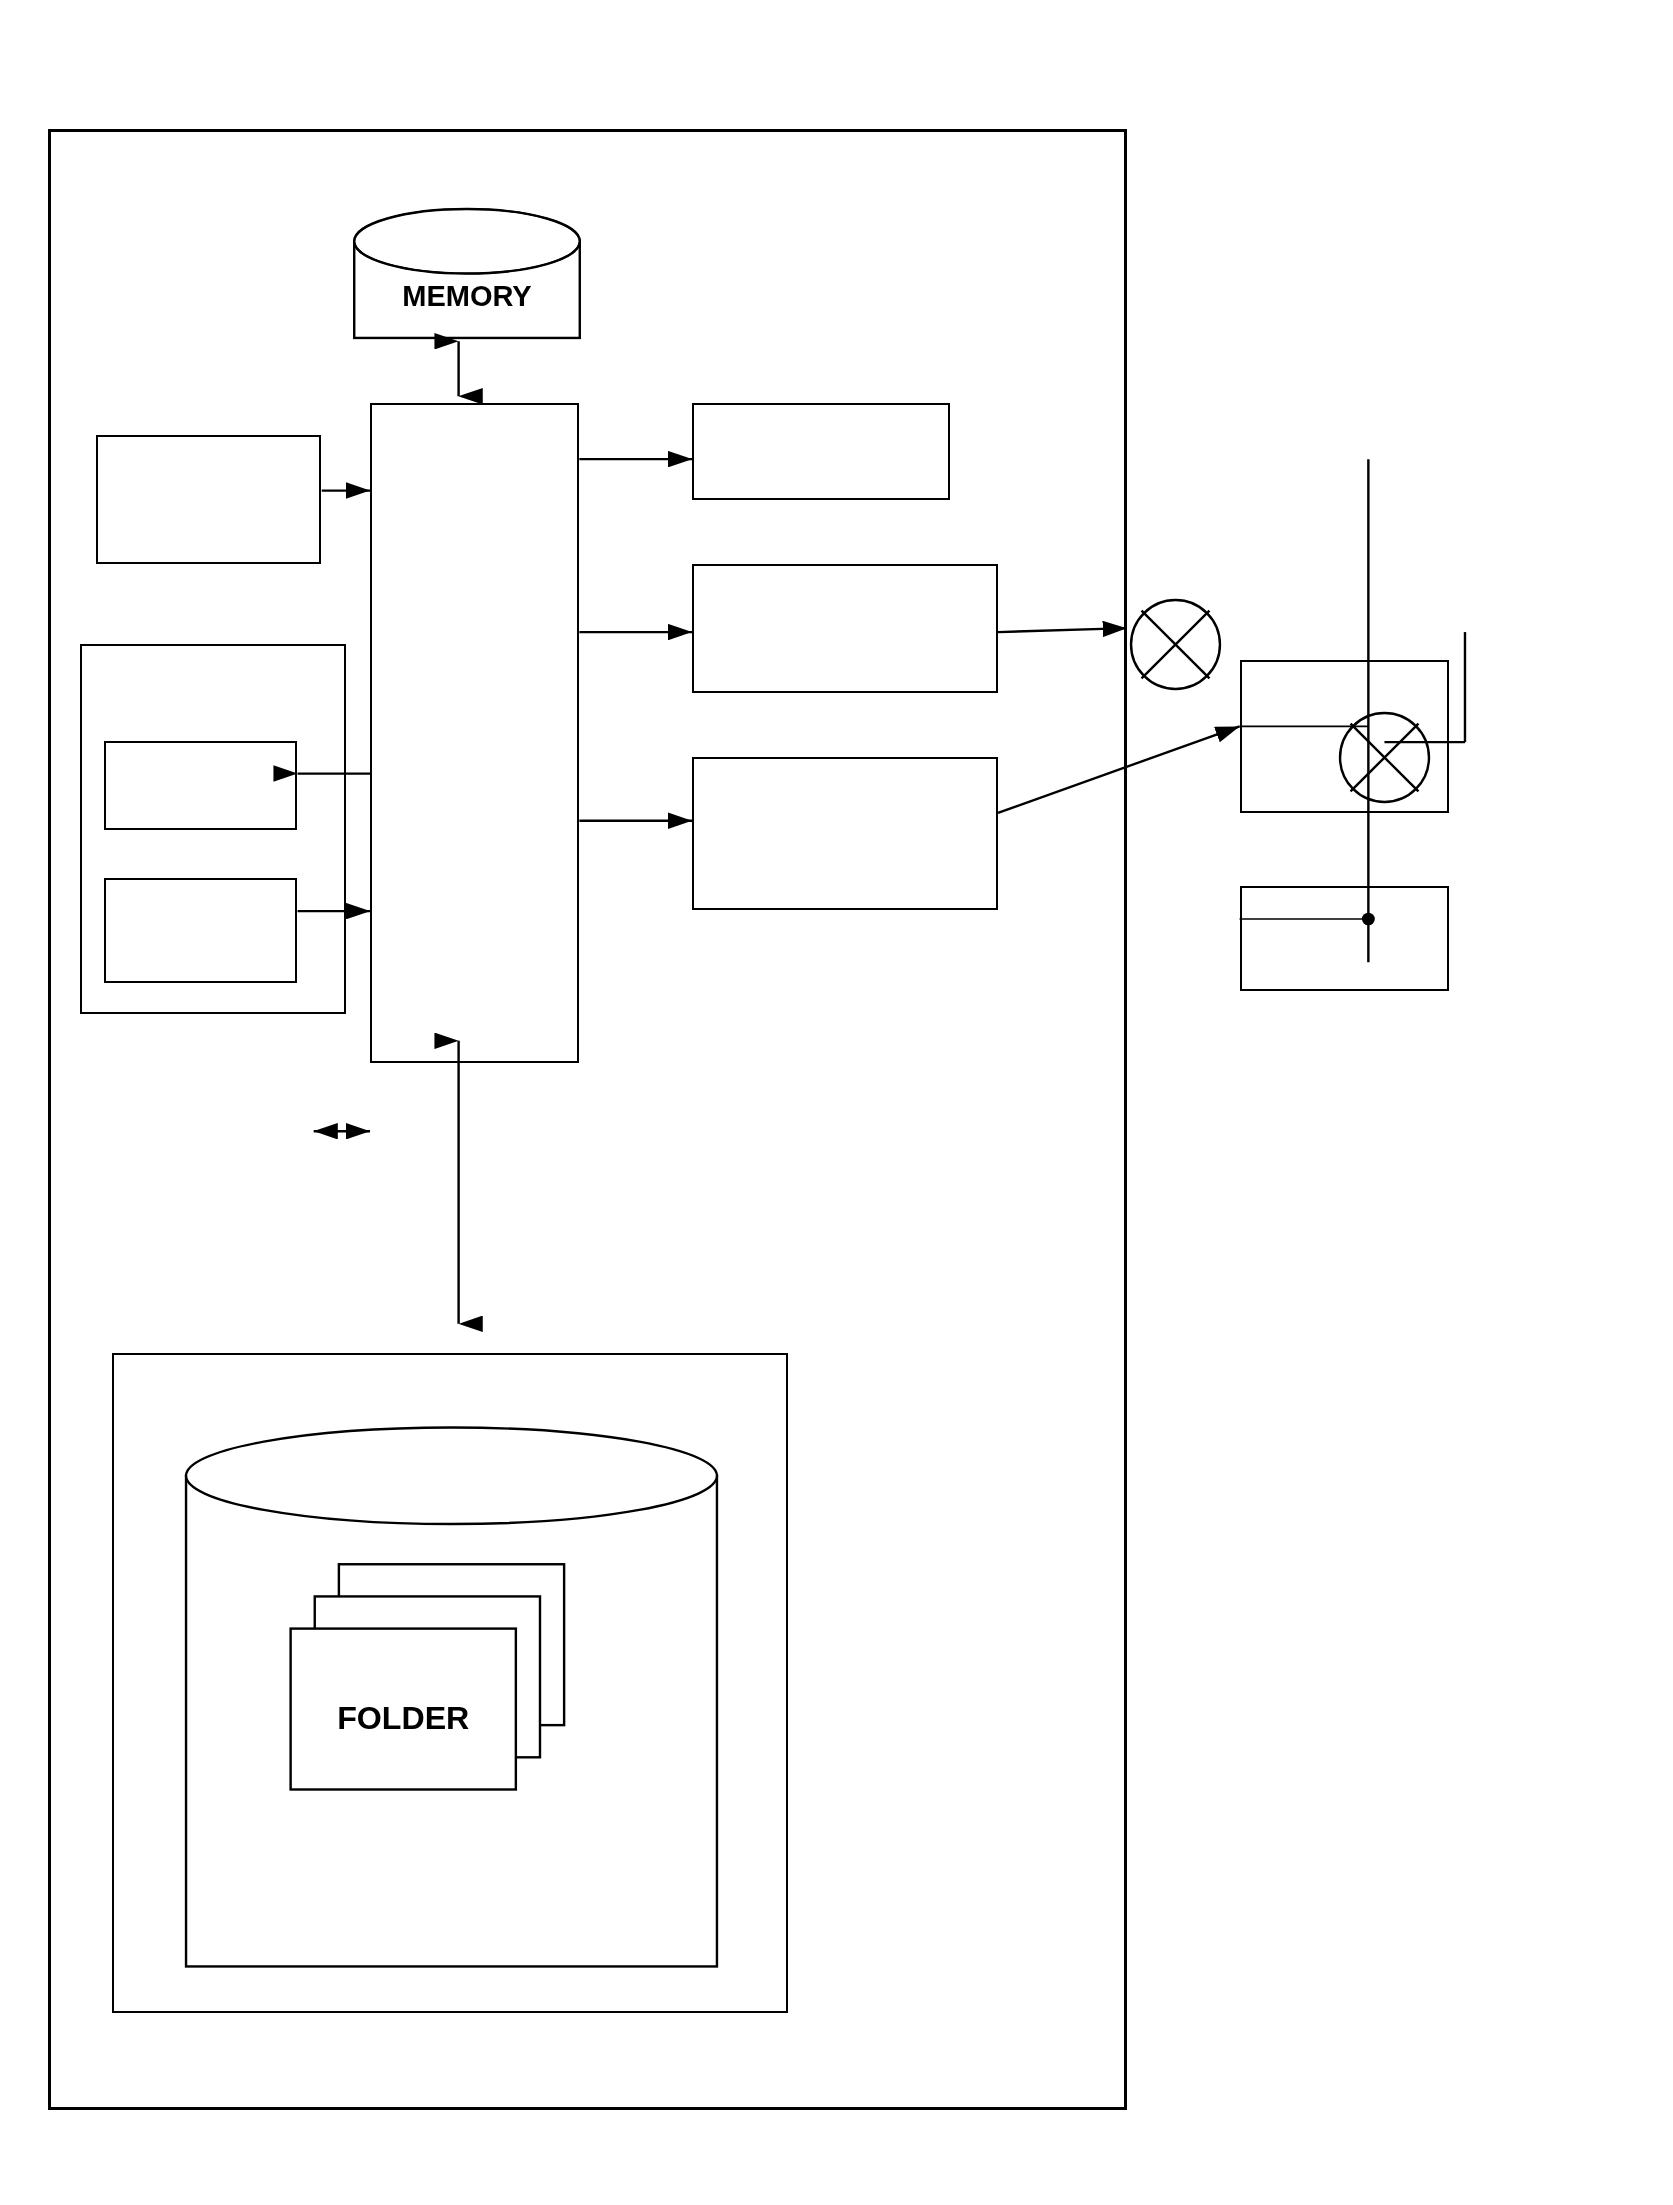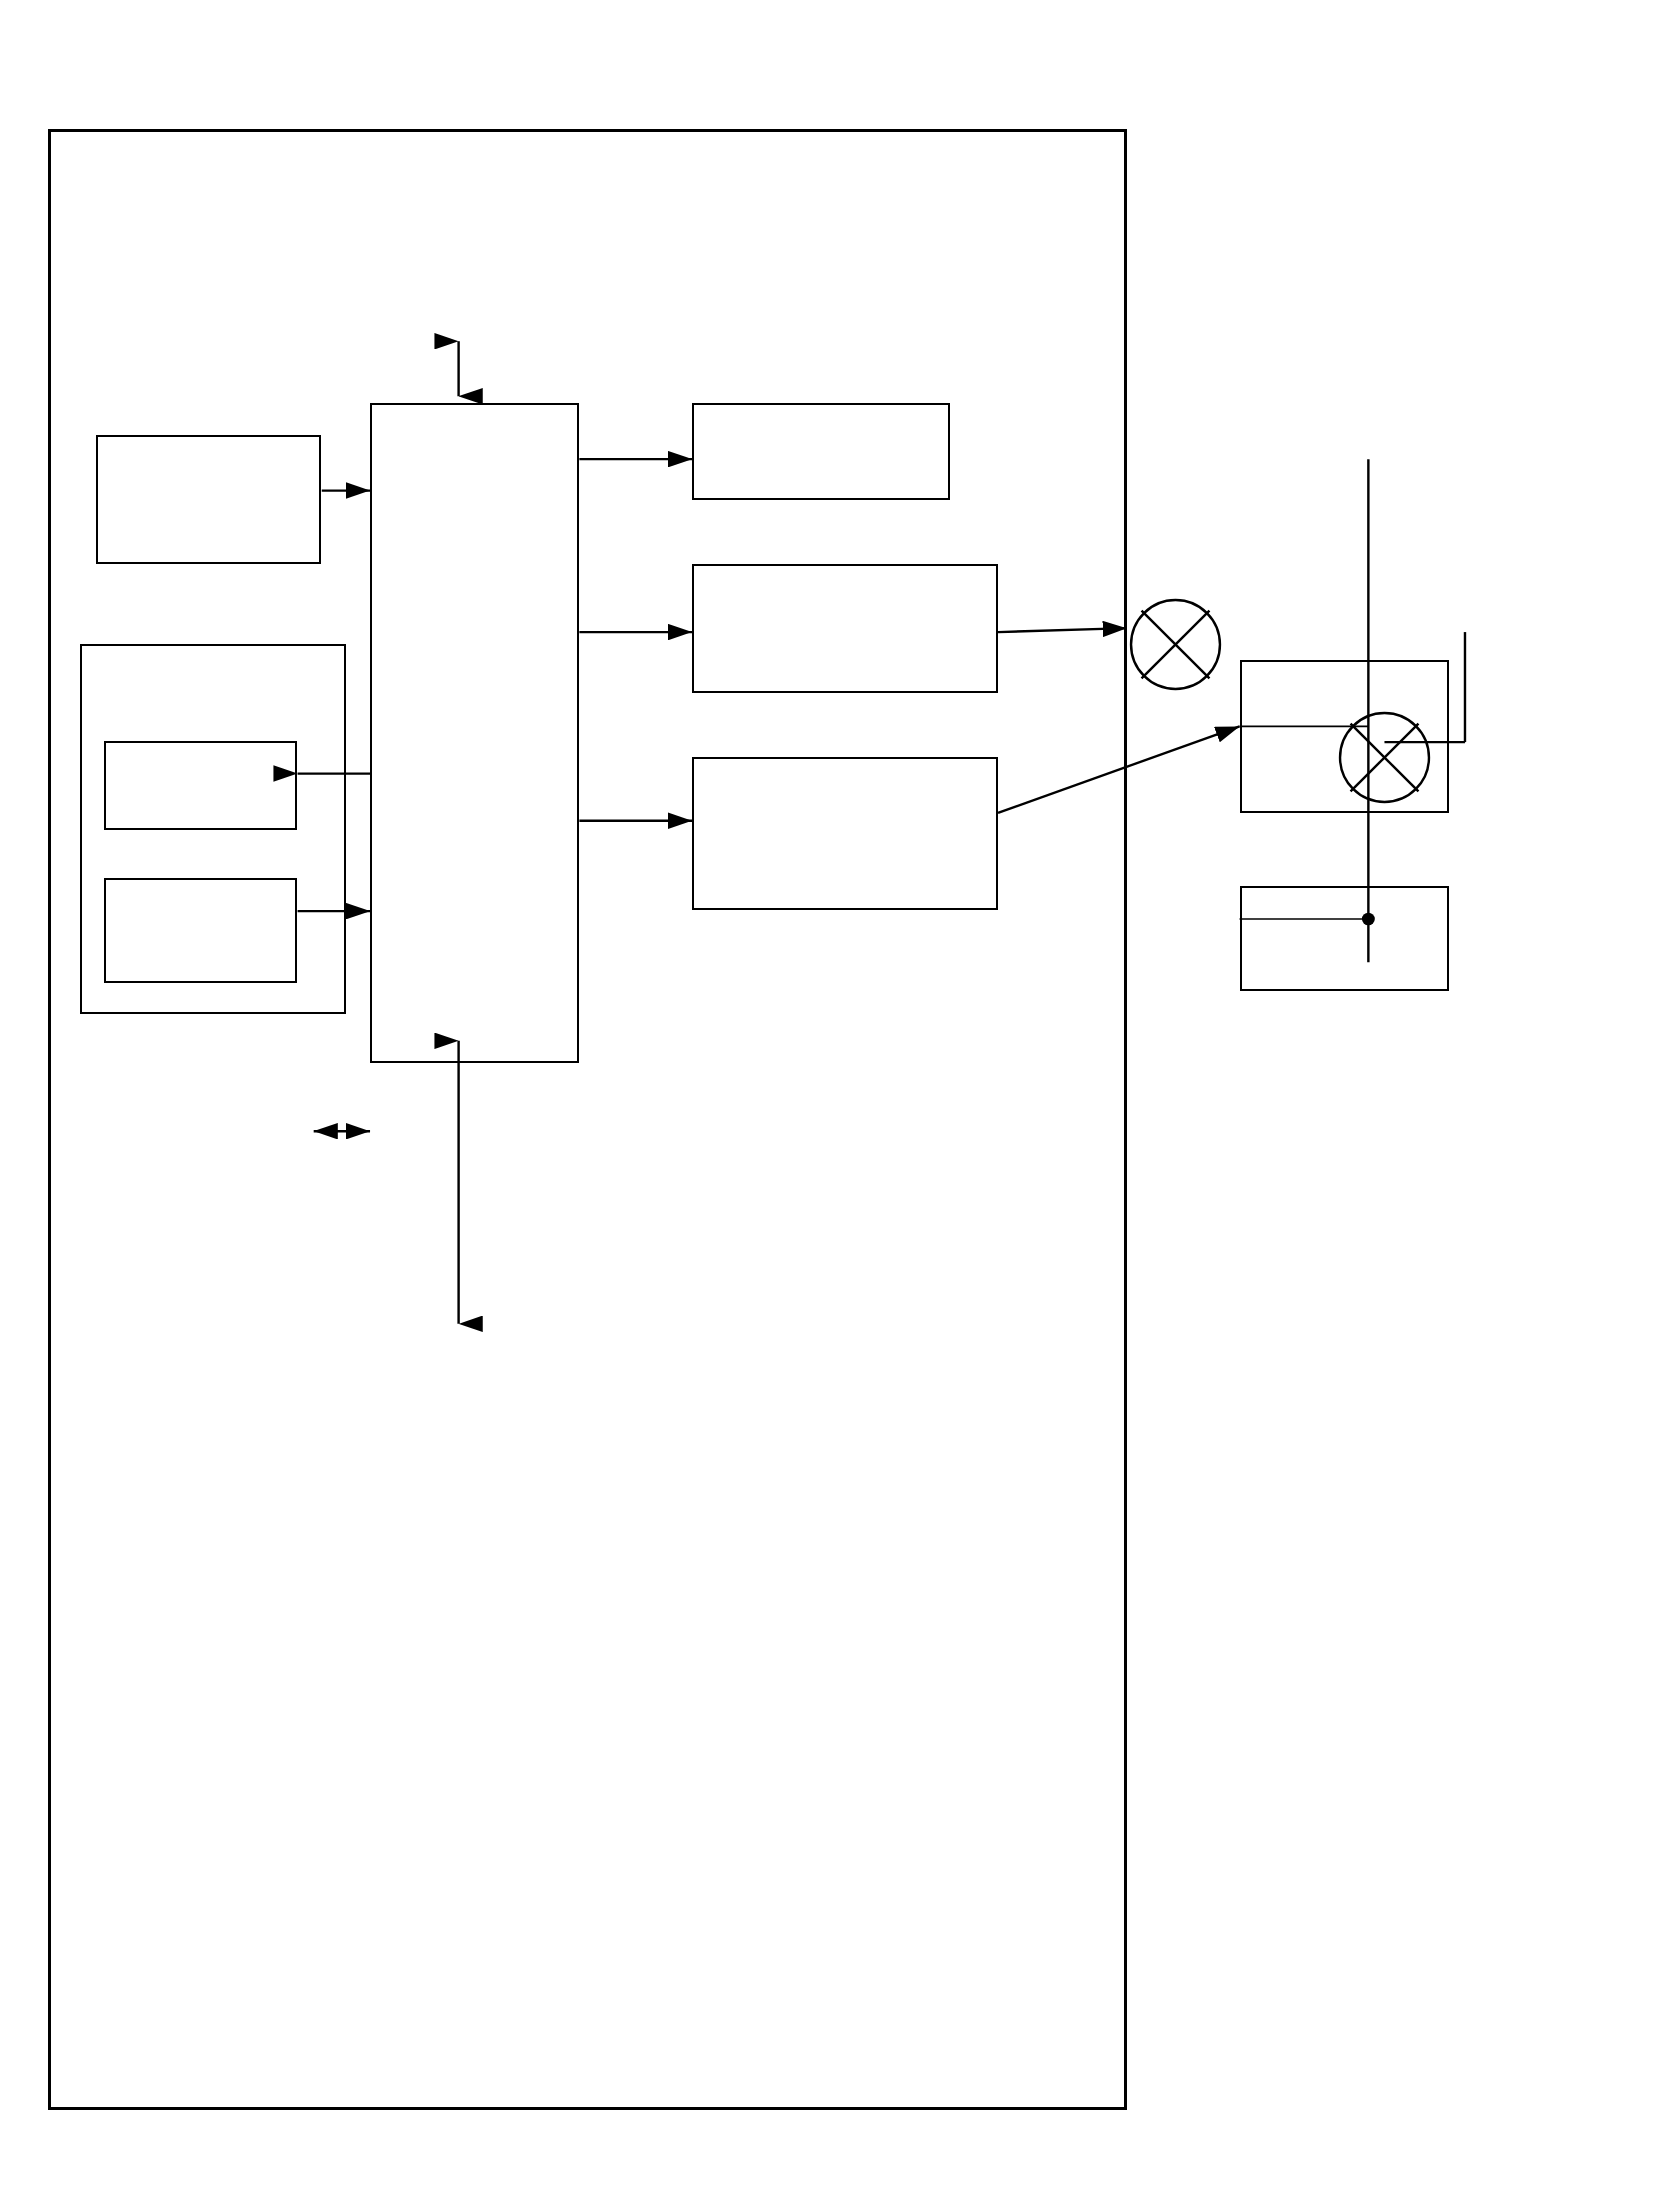--- a/index.html
+++ b/index.html
@@ -241,20 +241,32 @@
 <div class="page-title"></div>
 
 <div class="diagram-container">
 
   <div class="digital-mfp-box">
     <span class="digital-mfp-label"></span>
   </div>
 
   <span class="ref-num" style="top: 8px; left: 1111px; font-size: 34px;"></span>
 
+  <div style="position:absolute; top: 72px; left: 298px;">
+    <span class="ref-num" style="top:-8px; right:-24px; font-size:29px;"></span>
+    <svg width="242" height="145" viewBox="0 0 300 180">
+
+      <rect x="10" y="50" width="280" height="120" fill="white" stroke="black" stroke-width="3"></rect>
+
+      <ellipse cx="150" cy="50" rx="140" ry="40" fill="white" stroke="black" stroke-width="3"></ellipse>
+
+      <ellipse cx="150" cy="50" rx="140" ry="40" fill="none" stroke="black" stroke-width="2"></ellipse>
+      <text x="150" y="130" text-anchor="middle" font-size="36" font-weight="bold" font-family="Arial">MEMORY</text>
+    </svg>
+  </div>
 
   <div class="controller-box">
     <span class="controller-label"></span>
   </div>
   <span class="ref-num" style="top:266px; left:499px;"></span>
 
   <div class="image-scanner-box">
     <div class="box-label">
       <span></span><br>
       <span></span>
@@ -301,20 +313,39 @@
 
   <div class="network-comm-box">
     <div class="box-label">
       <span></span><br>
       <span></span><br>
       <span></span>
     </div>
   </div>
   <span class="ref-num" style="top:614px; left:926px;"></span>
 
+  <div class="server-box">
+    <span class="server-label"></span>
+    <span class="ref-num" style="top:16px; left:644px;"></span>
+
+    <div style="position:absolute; top:64px; left:64px;">
+      <span class="ref-num" style="top:-8px; right:-16px; font-size:29px;"></span>
+      <svg width="547" height="564" viewBox="0 0 680 700">
+
+        <rect x="10" y="70" width="660" height="610" fill="white" stroke="black" stroke-width="3"></rect>
+        <ellipse cx="340" cy="70" rx="330" ry="60" fill="white" stroke="black" stroke-width="3"></ellipse>
+
+        <rect x="200" y="180" width="280" height="200" fill="white" stroke="black" stroke-width="3"></rect>
+        <rect x="170" y="220" width="280" height="200" fill="white" stroke="black" stroke-width="3"></rect>
+        <rect x="140" y="260" width="280" height="200" fill="white" stroke="black" stroke-width="3"></rect>
+
+        <text x="280" y="385" text-anchor="middle" font-size="40" font-weight="bold" font-family="Arial">FOLDER</text>
+      </svg>
+    </div>
+  </div>
 
   <div class="mail-server-box">
     <div class="box-label">
       <span></span><br>
       <span></span>
     </div>
   </div>
   <span class="ref-num" style="top:519px; left:1377px;"></span>
 
   <div class="client-box">

